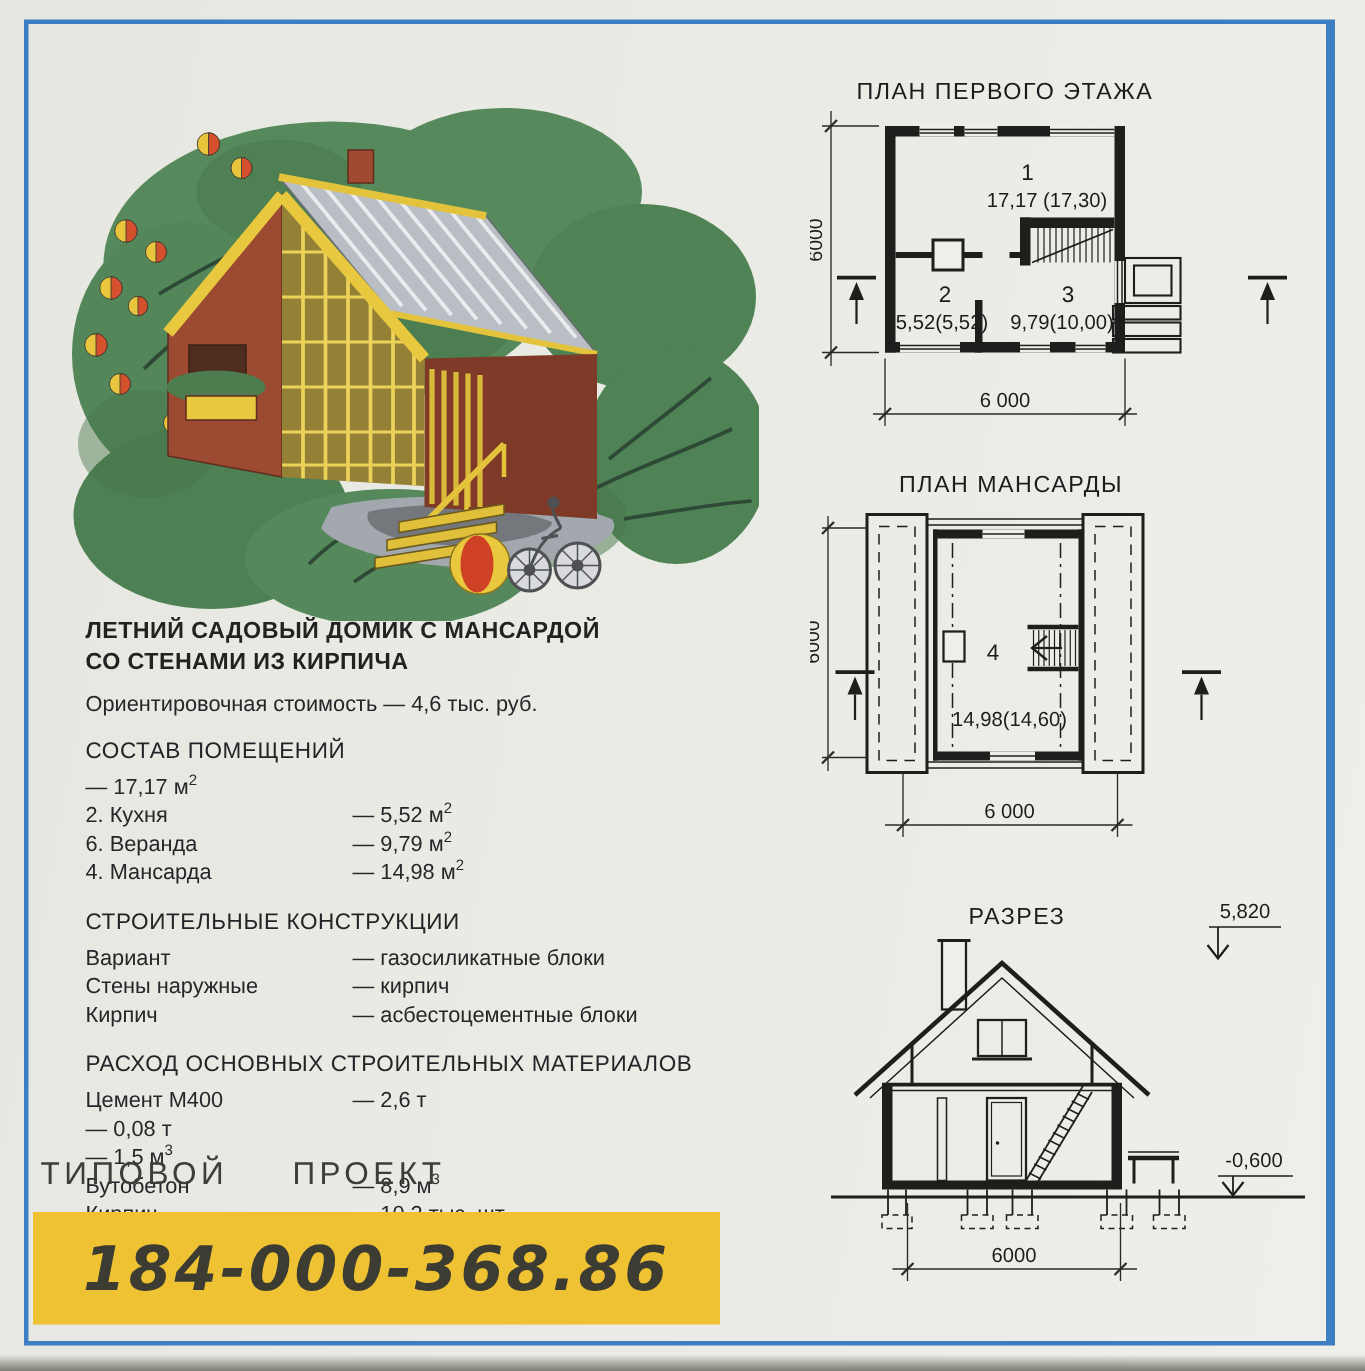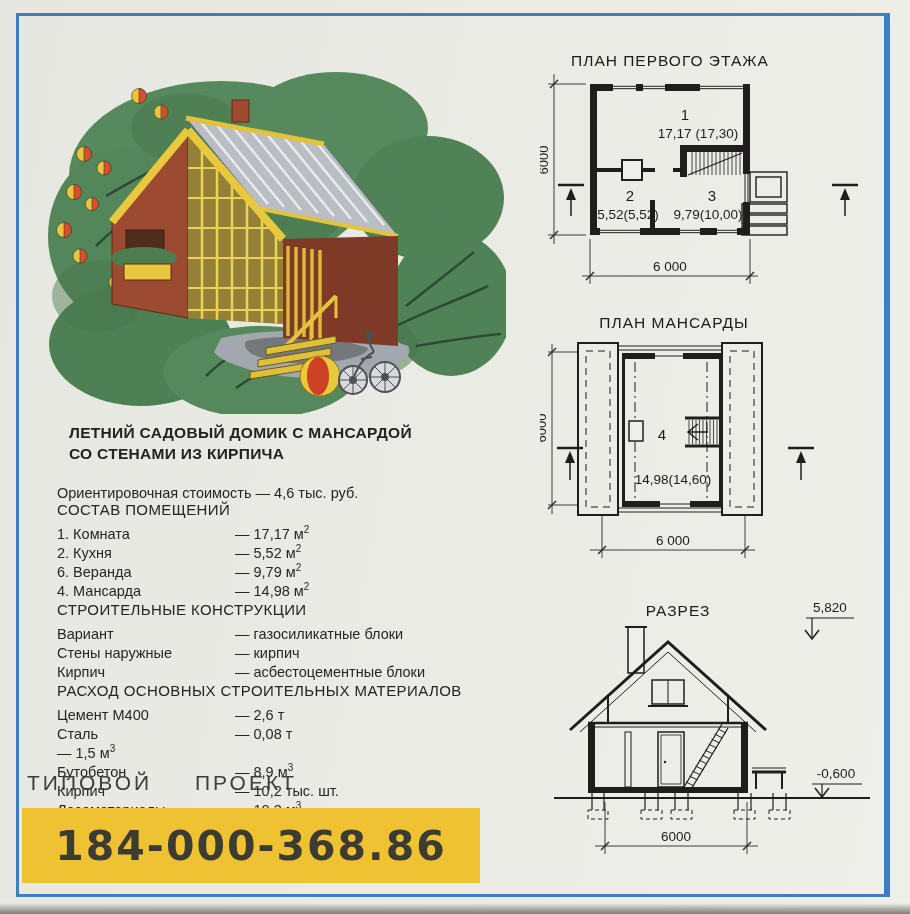--- a/index.html
+++ b/index.html
@@ -5,32 +5,32 @@
   html,body{margin:0;padding:0;background:#d8dad2;}
   .page{position:relative;width:910px;height:914px;overflow:hidden;
         background:linear-gradient(100deg,#e5e7e0 0%,#e9ebe4 50%,#edefe8 100%);
         font-family:"Liberation Sans",sans-serif;color:#26262a;}
   .frame{position:absolute;left:16px;top:13px;width:874px;height:884px;
          border:3px solid #3d7dc2;border-right-width:6px;box-sizing:border-box;pointer-events:none;}
   .scan-edge{position:absolute;left:0;bottom:0;width:100%;height:11px;
          background:linear-gradient(to bottom,rgba(0,0,0,0) 0%,#a7a79f 60%,#7d7d75 100%);}
   .illu{position:absolute;left:36px;top:46px;}
   .info{position:absolute;left:57px;top:410px;width:452px;}
-  .info h1{font-size:15.5px;line-height:21px;margin:12px;font-weight:700;letter-spacing:.3px;color:#222;}
-  .cost{margin-top:21px;font-size:14.5px;}
-  .sec-h{margin-top:0;margin-bottom:7px;font-size:15px;letter-spacing:.4px;color:#242428;}
+  .info h1{font-size:15.5px;line-height:21px;margin:0;font-weight:700;letter-spacing:.3px;color:#222;}
+  .cost{margin-top:10px;font-size:14.5px;}
+  .sec-h{margin-top:14px;margin-bottom:7px;font-size:15px;letter-spacing:.4px;color:#242428;}
   .row{display:flex;font-size:14.5px;line-height:19px;}
   .row .lbl{width:178px;flex:none;}
   .row sup{font-size:10px;vertical-align:super;line-height:0;}
   .ptype{position:absolute;left:27px;top:771px;font-size:21px;letter-spacing:3px;
          word-spacing:34px;color:#3d3d3b;}
   .banner{position:absolute;left:22px;top:808px;width:458px;height:75px;background:#eec233;
           display:flex;align-items:center;justify-content:center;}
   .pnum{font-family:"DejaVu Sans",sans-serif;font-weight:700;font-size:41px;
-        letter-spacing:2px;color:#3c3c33;}
+        letter-spacing:2px;color:#3c3c33;font-style:italic;}
   svg text{font-family:"Liberation Sans",sans-serif;fill:#1c1c1e;}
   .plan{position:absolute;}
 </style>
 </head>
 <body>
 
 <div class="page">
   <div class="frame"></div>
 
   <svg class="illu" width="470" height="368" viewBox="0 0 470 368">
@@ -187,21 +187,20 @@
   <div class="info">
     <h1>
       <span>ЛЕТНИЙ САДОВЫЙ ДОМИК С МАНСАРДОЙ</span><br>
       <span>СО СТЕНАМИ ИЗ КИРПИЧА</span>
     </h1>
     <div class="cost">Ориентировочная стоимость — 4,6 тыс. руб.</div>
 
     <div class="sec-h">СОСТАВ ПОМЕЩЕНИЙ</div>
     <div>
       <div class="row">
-          <span class="lbl">1. Комната</span>
           <span class="val"><span>— 17,17 м</span><sup>2</sup></span>
         </div>
       <div class="row">
           <span class="lbl">2. Кухня</span>
           <span class="val"><span>— 5,52 м</span><sup>2</sup></span>
         </div>
       <div class="row">
           <span class="lbl">6. Веранда</span>
           <span class="val"><span>— 9,79 м</span><sup>2</sup></span>
         </div>
@@ -227,21 +226,20 @@
         </div>
     </div>
 
     <div class="sec-h">РАСХОД ОСНОВНЫХ СТРОИТЕЛЬНЫХ МАТЕРИАЛОВ</div>
     <div>
       <div class="row">
           <span class="lbl">Цемент М400</span>
           <span class="val"><span>— 2,6 т</span><sup></sup></span>
         </div>
       <div class="row">
-          <span class="lbl">Сталь</span>
           <span class="val"><span>— 0,08 т</span><sup></sup></span>
         </div>
       <div class="row">
           <span class="val"><span>— 1,5 м</span><sup>3</sup></span>
         </div>
       <div class="row">
           <span class="lbl">Бутобетон</span>
           <span class="val"><span>— 8,9 м</span><sup>3</sup></span>
         </div>
       <div class="row">

